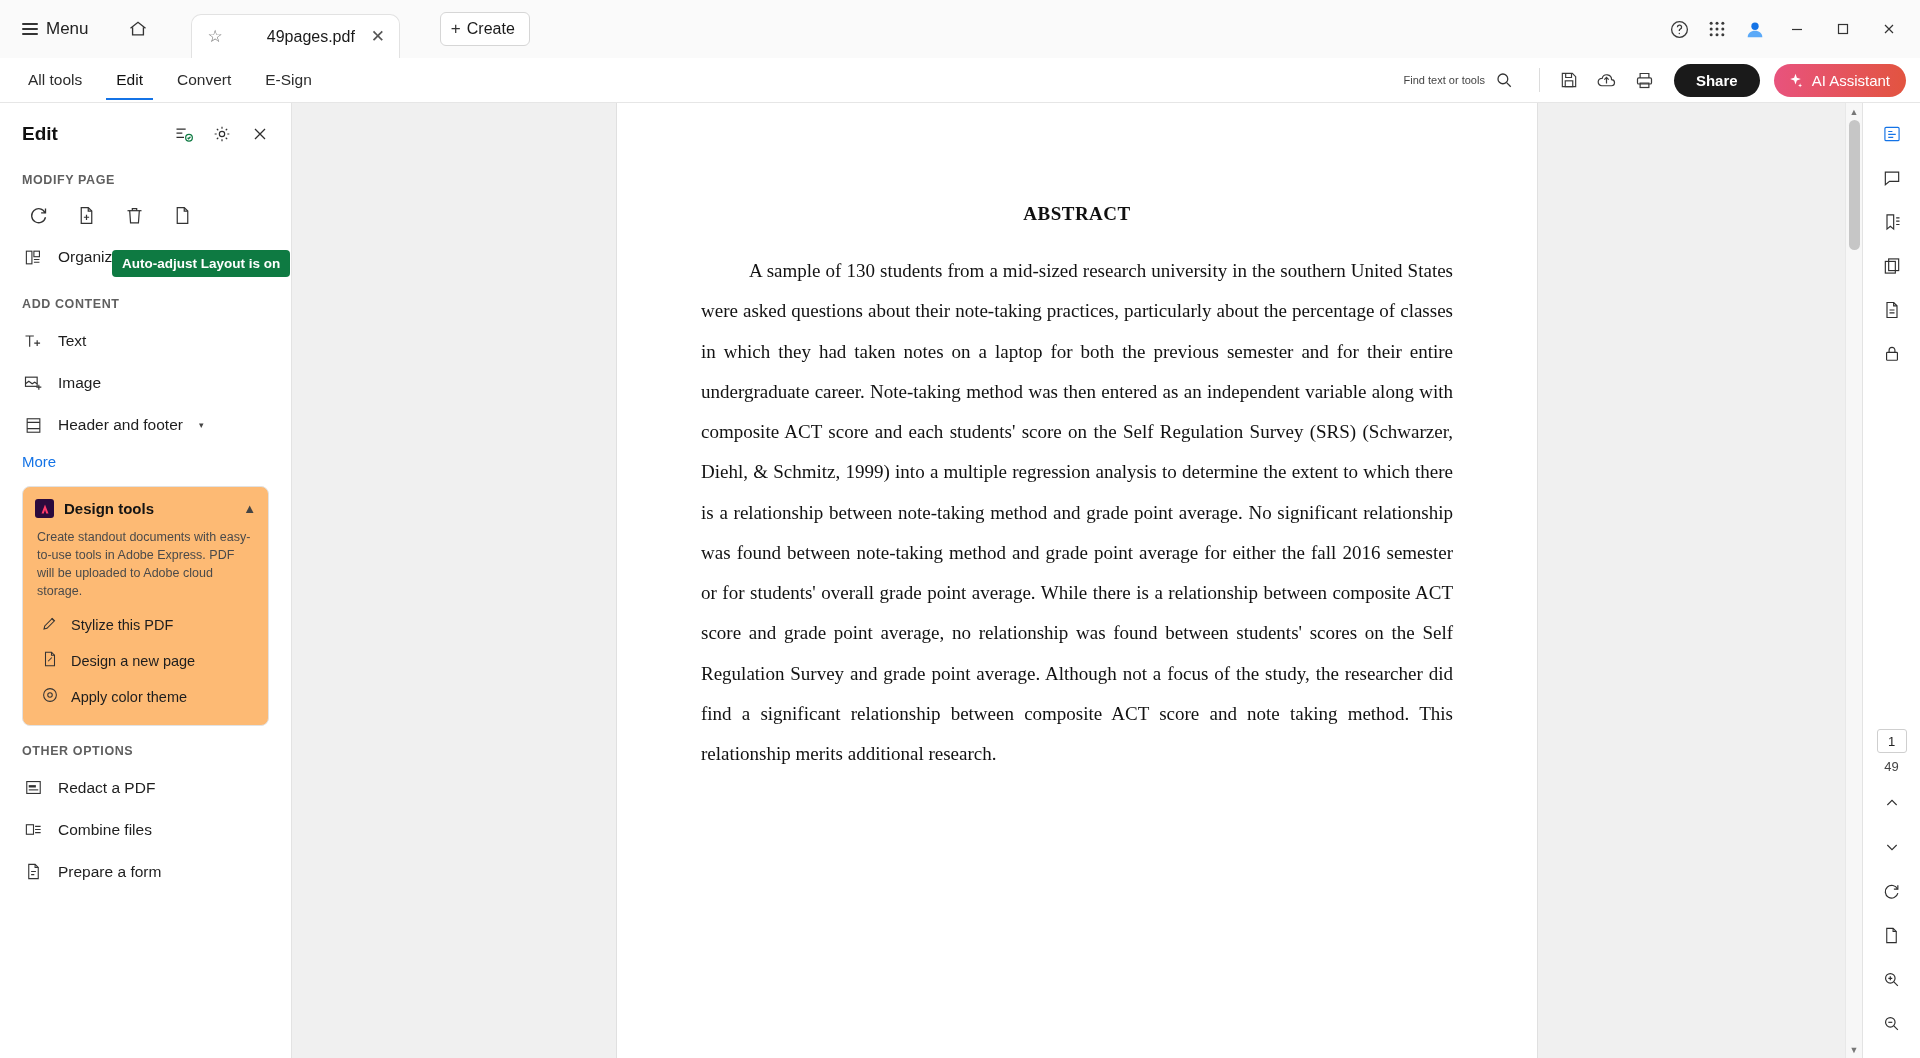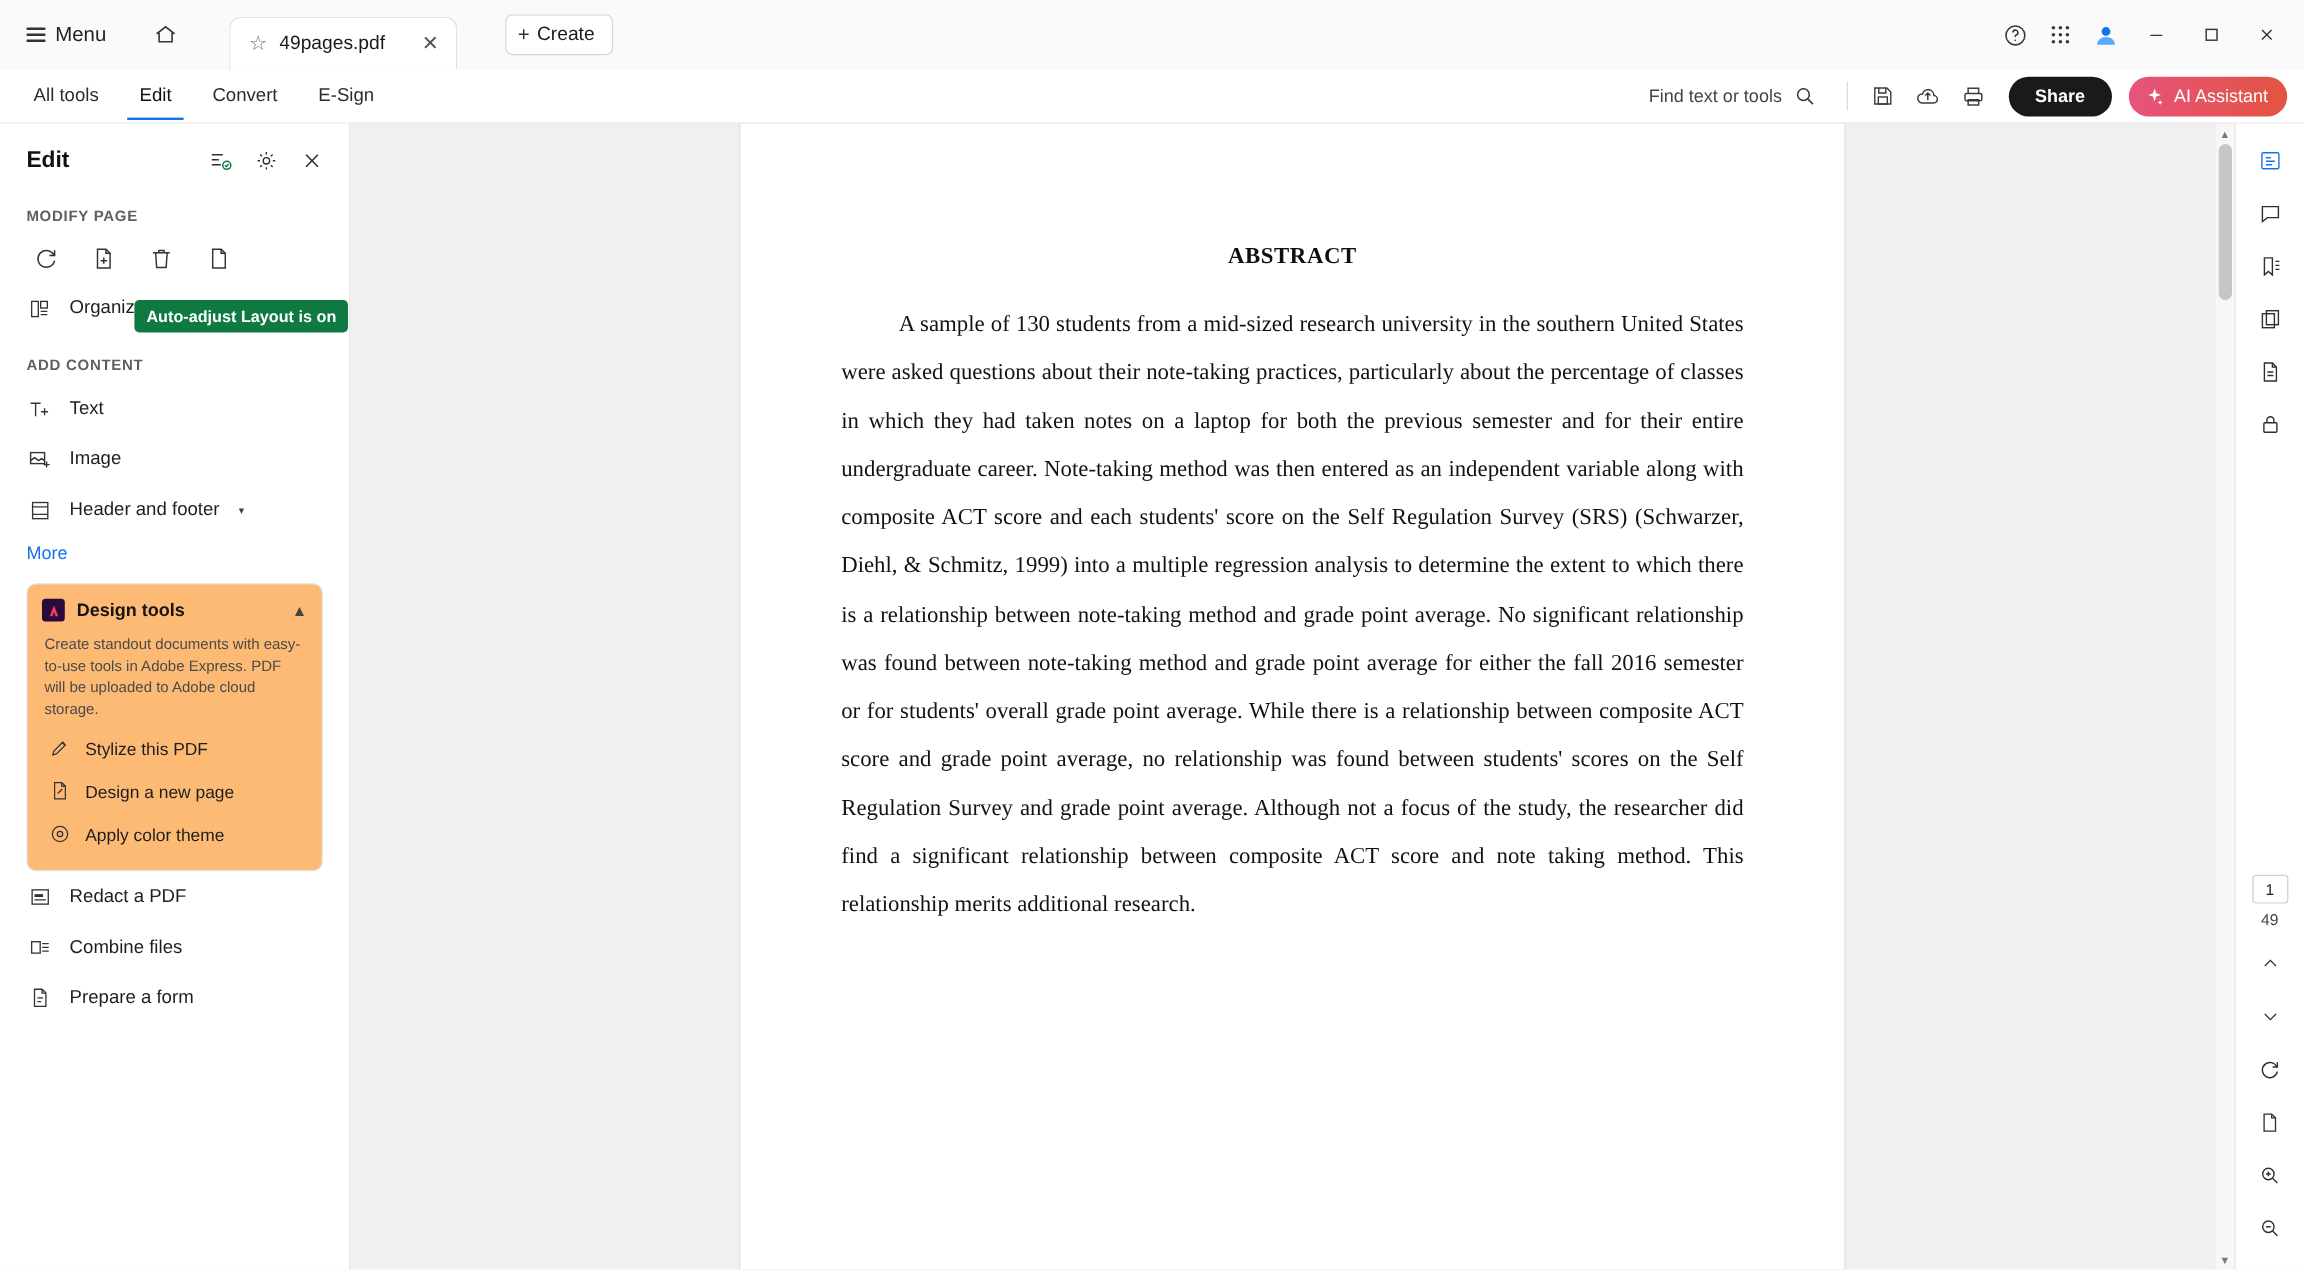--- a/index.html
+++ b/index.html
@@ -44,21 +44,21 @@
     min-width: 190px;
     padding: 0 8px 0 16px;
     background: #ffffff;
     border: 1px solid #e2e2e2;
     border-bottom: none;
     border-radius: 10px 10px 0 0;
     position: relative; top: 7px;
     font-size: 16px; color: #1a1a1a;
   }
   .tab .star { color: #6d6d6d; font-size: 17px; }
-  .tab .tab-title { flex: 1; white-space: nowrap; overflow: hidden; text-overflow: ellipsis; }
+  .tab .tab-title { flex: 1; white-space: nowrap; overflow: hidden; text-overflow: ellipsis; margin-left: 34px; }
   .tab .tab-close {
     width: 26px; height: 26px; border-radius: 4px;
     display: flex; align-items: center; justify-content: center;
     color: #555; font-size: 17px; cursor: pointer;
   }
 
   .create-btn {
     display: flex; align-items: center; gap: 6px;
     margin-left: 18px;
     padding: 6px 14px 6px 10px;
@@ -95,21 +95,21 @@
     padding: 10px 10px 9px;
     margin-right: 14px;
     cursor: pointer;
     border-bottom: 2px solid transparent;
     white-space: nowrap;
   }
   .tool-tab.active { border-bottom-color: #1473e6; color: #111; }
   .toolbar-right { margin-left: auto; display: flex; align-items: center; gap: 4px; }
   .find-box {
     display: flex; align-items: center; gap: 10px;
-    font-size: 15px; color: #444; cursor: pointer;
+    font-size: 11px; color: #444; cursor: pointer;
     padding: 5px 8px; border-radius: 5px; margin-right: 6px;
   }
   .divider-v { width: 1px; height: 24px; background: #dcdcdc; margin: 0 8px; }
   .share-btn {
     background: #1a1a1a; color: #fff;
     border-radius: 18px; padding: 8px 22px;
     font-size: 15px; font-weight: bold; margin-left: 8px; cursor: pointer;
   }
   .ai-btn {
     display: flex; align-items: center; gap: 8px;
@@ -546,20 +546,21 @@
           <span class="ic">
             <svg width="18" height="18" viewBox="0 0 24 24" fill="none" stroke="#333" stroke-width="1.4">
               <circle cx="12" cy="12" r="8.5"></circle>
                 <circle cx="12" cy="12" r="3"></circle>
             </svg>
           </span>
           <span>Apply color theme</span>
         </div>
       </div>
 
+      <div class="section-label">OTHER OPTIONS</div>
       <div class="lp-item">
         <span class="ic">
           <svg width="19" height="19" viewBox="0 0 24 24" fill="none" stroke="#333" stroke-width="1.4">
             <rect x="3.5" y="4.5" width="17" height="15"></rect>
               <rect x="6" y="9" width="9" height="3" fill="#333" stroke="none"></rect>
               <path d="M6 15h12"></path>
           </svg>
         </span>
         <span>Redact a PDF</span>
       </div>

